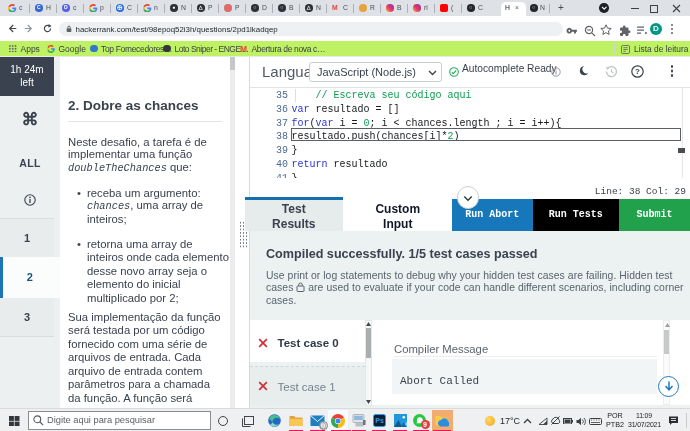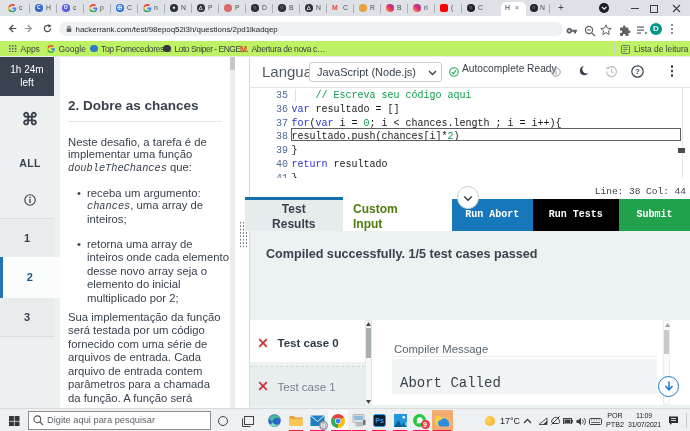--- a/index.html
+++ b/index.html
@@ -284,38 +284,42 @@
     <span class="gut" style="top:83.8px;">41</span><span class="cl" style="top:83.8px;">}</span>
     
     <div class="abs" style="left:44.5px;top:1px;width:1px;height:13px;background:#dcdfe0;"></div>
     
     <div class="abs" style="left:40.5px;top:39.8px;width:390.5px;height:13.4px;border:1px solid #5c6064;box-sizing:border-box;"></div>
     
     <div class="abs" style="left:431.5px;top:0;width:1px;height:90px;background:#e4e6e7;"></div>
     <div class="abs" style="left:428px;top:60px;width:7px;height:4.5px;background:#4a4e52;"></div>
   </div>
 
-  <div class="abs mono" style="left:576px;top:128.5px;width:110px;text-align:right;font-size:9.5px;color:#3b4248;">Line: 38 Col: 44</div>
+  <div class="abs mono" style="left:576px;top:128.5px;width:110px;text-align:right;font-size:9.5px;color:#3b4248;">Line: 38 Col: 29</div>
 
   <div class="abs" style="left:245px;top:140.3px;width:97.5px;height:3px;background:#1470ad;"></div>
   <div class="abs" style="left:245px;top:143.3px;width:97.5px;height:30.7px;background:#e6ebec;"></div>
   <div class="abs" style="left:342.5px;top:140.3px;width:109.5px;height:33.7px;background:#fff;"></div>
   <div class="abs" style="left:245px;top:144.5px;width:97.5px;text-align:center;font-size:12px;font-weight:bold;color:#39424e;line-height:15.2px;">Test<br>Results</div>
-  <div class="abs" style="left:353px;top:144.5px;width:109.5px;font-size:12px;font-weight:bold;color:#4d7c0f;line-height:15.2px;">Custom<br>Input</div>
+  <div class="abs" style="left:343px;top:144.5px;width:109.5px;text-align:center;font-size:12px;font-weight:bold;color:#0f172a;line-height:15.2px;">Custom<br>Input</div>
   <div class="abs mono" style="left:452px;top:141.5px;width:80.5px;height:32.5px;background:#1777bb;color:#fff;font-weight:bold;font-size:10px;text-align:center;line-height:32.5px;">Run Abort</div>
   <div class="abs mono" style="left:532.5px;top:141.5px;width:86.5px;height:32.5px;background:#000;color:#fff;font-weight:bold;font-size:10px;text-align:center;line-height:32.5px;">Run Tests</div>
   <div class="abs mono" style="left:619px;top:141.5px;width:71px;height:32.5px;background:#21a14b;color:#fff;font-weight:bold;font-size:10px;text-align:center;line-height:32.5px;">Submit</div>
 
   <div class="abs" style="left:456.5px;top:129px;width:22.5px;height:22.5px;border-radius:50%;background:#fff;border:1px solid #ccd2d4;box-sizing:border-box;"></div>
   <svg class="abs" style="left:463px;top:137.5px;" width="10" height="7" viewBox="0 0 12 8">
       <path d="M1.5 1.5 L6 6 L10.5 1.5" stroke="#343b42" stroke-width="1.7" fill="none"></path>
     </svg>
 
   <div class="abs" style="left:250px;top:174px;width:440px;height:177px;background:#ecf1f2;"></div>
   <div class="abs" style="left:266px;top:190px;font-size:12.6px;font-weight:bold;color:#39424e;">Compiled successfully. 1/5 test cases passed</div>
+  <div class="abs" style="left:266px;top:212.5px;font-size:10.4px;line-height:12.9px;color:#58646e;white-space:nowrap;letter-spacing:0.05px;">Use print or log statements to debug why your hidden test cases are failing. Hidden test<br>cases <svg width="9" height="10" viewBox="0 0 9 10" style="vertical-align:-1px;">
+        <rect x="1" y="4" width="7" height="5.5" rx="0.8" stroke="#58646e" fill="none"></rect>
+        <path d="M2.7 4 V2.8 a1.8 1.8 0 0 1 3.6 0 V4" stroke="#58646e" stroke-width="1" fill="none"></path>
+      </svg> are used to evaluate if your code can handle different scenarios, including corner<br>cases.</div>
 
   <div class="abs" style="left:250px;top:263px;width:115px;height:42px;background:#fff;"></div>
   <svg class="abs" style="left:258px;top:281px;" width="10" height="10" viewBox="0 0 10 10">
       <path d="M1.2 1.2 L8.8 8.8 M8.8 1.2 L1.2 8.8" stroke="#cf2f35" stroke-width="1.7"></path>
     </svg>
   <div class="abs" style="left:277.5px;top:280px;font-size:11.5px;font-weight:bold;color:#2f3b47;">Test case 0</div>
   <div class="abs" style="left:250px;top:308.8px;width:115px;height:0;border-top:1px dashed #cfd8d8;"></div>
   <div class="abs" style="left:250px;top:309.8px;width:115px;height:39.5px;background:#e8eeee;"></div>
   <svg class="abs" style="left:258px;top:324px;" width="10" height="10" viewBox="0 0 10 10">
       <path d="M1.2 1.2 L8.8 8.8 M8.8 1.2 L1.2 8.8" stroke="#cf2f35" stroke-width="1.7"></path>
@@ -328,21 +332,21 @@
       <path d="M2.5 0 L5 4 L0 4 Z" fill="#43484c"></path>
     </svg>
   <svg class="abs" style="left:366px;top:343px;" width="5" height="4" viewBox="0 0 5 4">
       <path d="M2.5 4 L5 0 L0 0 Z" fill="#43484c"></path>
     </svg>
 
   <div class="abs" style="left:371.5px;top:263px;width:318.5px;height:85px;background:#fff;"></div>
   <div class="abs" style="left:394px;top:286px;font-size:11.3px;color:#58646e;">Compiler Message</div>
   <div class="abs" style="left:394px;top:299px;width:263px;height:1px;background:#eceeee;"></div>
   <div class="abs" style="left:392px;top:302px;width:265px;height:35px;background:#f2f5f5;"></div>
-  <div class="abs mono" style="left:400px;top:318px;font-size:14px;color:#39424e;">Abort Called</div>
+  <div class="abs mono" style="left:400px;top:318px;font-size:11px;color:#39424e;">Abort Called</div>
 
   <div class="abs" style="left:663px;top:263px;width:6.5px;height:85px;background:#fbfbfc;border:1px solid #eceeee;box-sizing:border-box;"></div>
   <div class="abs" style="left:664px;top:273px;width:4.5px;height:24px;background:#c6c9ca;"></div>
   <svg class="abs" style="left:664.5px;top:266px;" width="5" height="4" viewBox="0 0 5 4">
       <path d="M2.5 0 L5 4 L0 4 Z" fill="#9aa0a3"></path>
     </svg>
 
   <div class="abs" style="left:658px;top:319px;width:21px;height:21px;border-radius:50%;background:#fff;border:1.4px solid #2079c3;box-sizing:border-box;"></div>
   <svg class="abs" style="left:663.5px;top:324px;" width="10" height="11" viewBox="0 0 10 11">
       <path d="M5 0.5 V8 M1.5 5 L5 8.8 L8.5 5" stroke="#2079c3" stroke-width="1.5" fill="none"></path>

